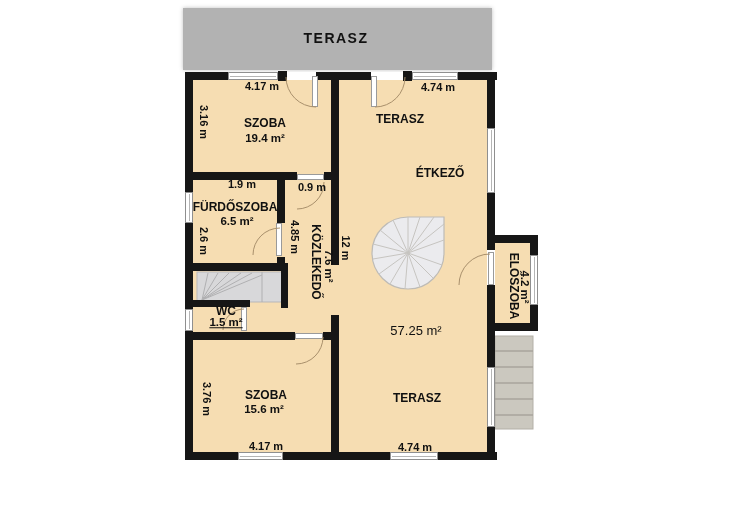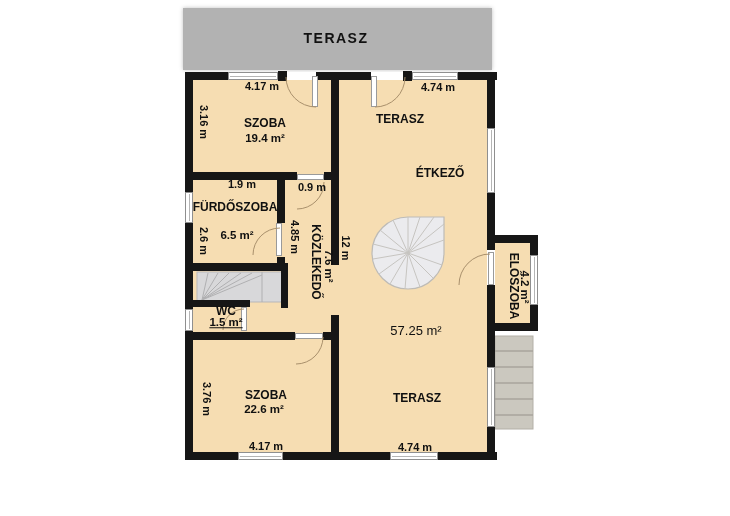--- a/index.html
+++ b/index.html
@@ -160,36 +160,36 @@
   <div class="lbl area" style="left:265px;top:139px;">19.4 m²</div>
   <div class="lbl dim rot" style="left:203px;top:122px;">3.16 m</div>
 
   <div class="lbl dim" style="left:438px;top:87px;">4.74 m</div>
   <div class="lbl room" style="left:400px;top:119px;">TERASZ</div>
   <div class="lbl room" style="left:440px;top:173px;text-align:center;">ÉTKEZŐ</div>
 
   <div class="lbl dim" style="left:242px;top:184px;">1.9 m</div>
   <div class="lbl dim" style="left:312px;top:187px;">0.9 m</div>
   <div class="lbl room" style="left:235px;top:207px;">FÜRDŐSZOBA</div>
-  <div class="lbl area" style="left:237px;top:236px;text-align:center;">6.5 m²</div>
+  <div class="lbl area" style="left:237px;top:222px;text-align:center;">6.5 m²</div>
   <div class="lbl dim rot" style="left:203px;top:241px;">2.6 m</div>
 
   <div class="lbl dim rot" style="left:294px;top:237px;">4.85 m</div>
   <div class="lbl room rot" style="left:316px;top:262px;">KÖZLEKEDŐ</div>
   <div class="lbl area rot" style="left:328px;top:266px;">7.6 m²</div>
   <div class="lbl dim rot" style="left:345px;top:248px;">12 m</div>
 
   <div class="lbl room" style="left:226px;top:311px;">WC</div>
   <div class="lbl area" style="left:226px;top:323px;text-decoration:underline;">1.5 m²</div>
 
   <div class="lbl room rot" style="left:514px;top:286px;">ELŐSZOBA</div>
   <div class="lbl area rot" style="left:524px;top:287px;">4.2 m²</div>
 
   <div class="lbl area-big" style="left:416px;top:330px;font-weight:normal;">57.25 m²</div>
   <div class="lbl room" style="left:417px;top:398px;">TERASZ</div>
   <div class="lbl dim" style="left:415px;top:447px;">4.74 m</div>
 
   <div class="lbl room" style="left:266px;top:395px;">SZOBA</div>
-  <div class="lbl area" style="left:264px;top:410px;">22.6 m²</div>
+  <div class="lbl area" style="left:264px;top:410px;">15.6 m²</div>
   <div class="lbl dim rot" style="left:206px;top:399px;">3.76 m</div>
   <div class="lbl dim" style="left:266px;top:446px;">4.17 m</div>
 
 </div>
 
 </body></html>

